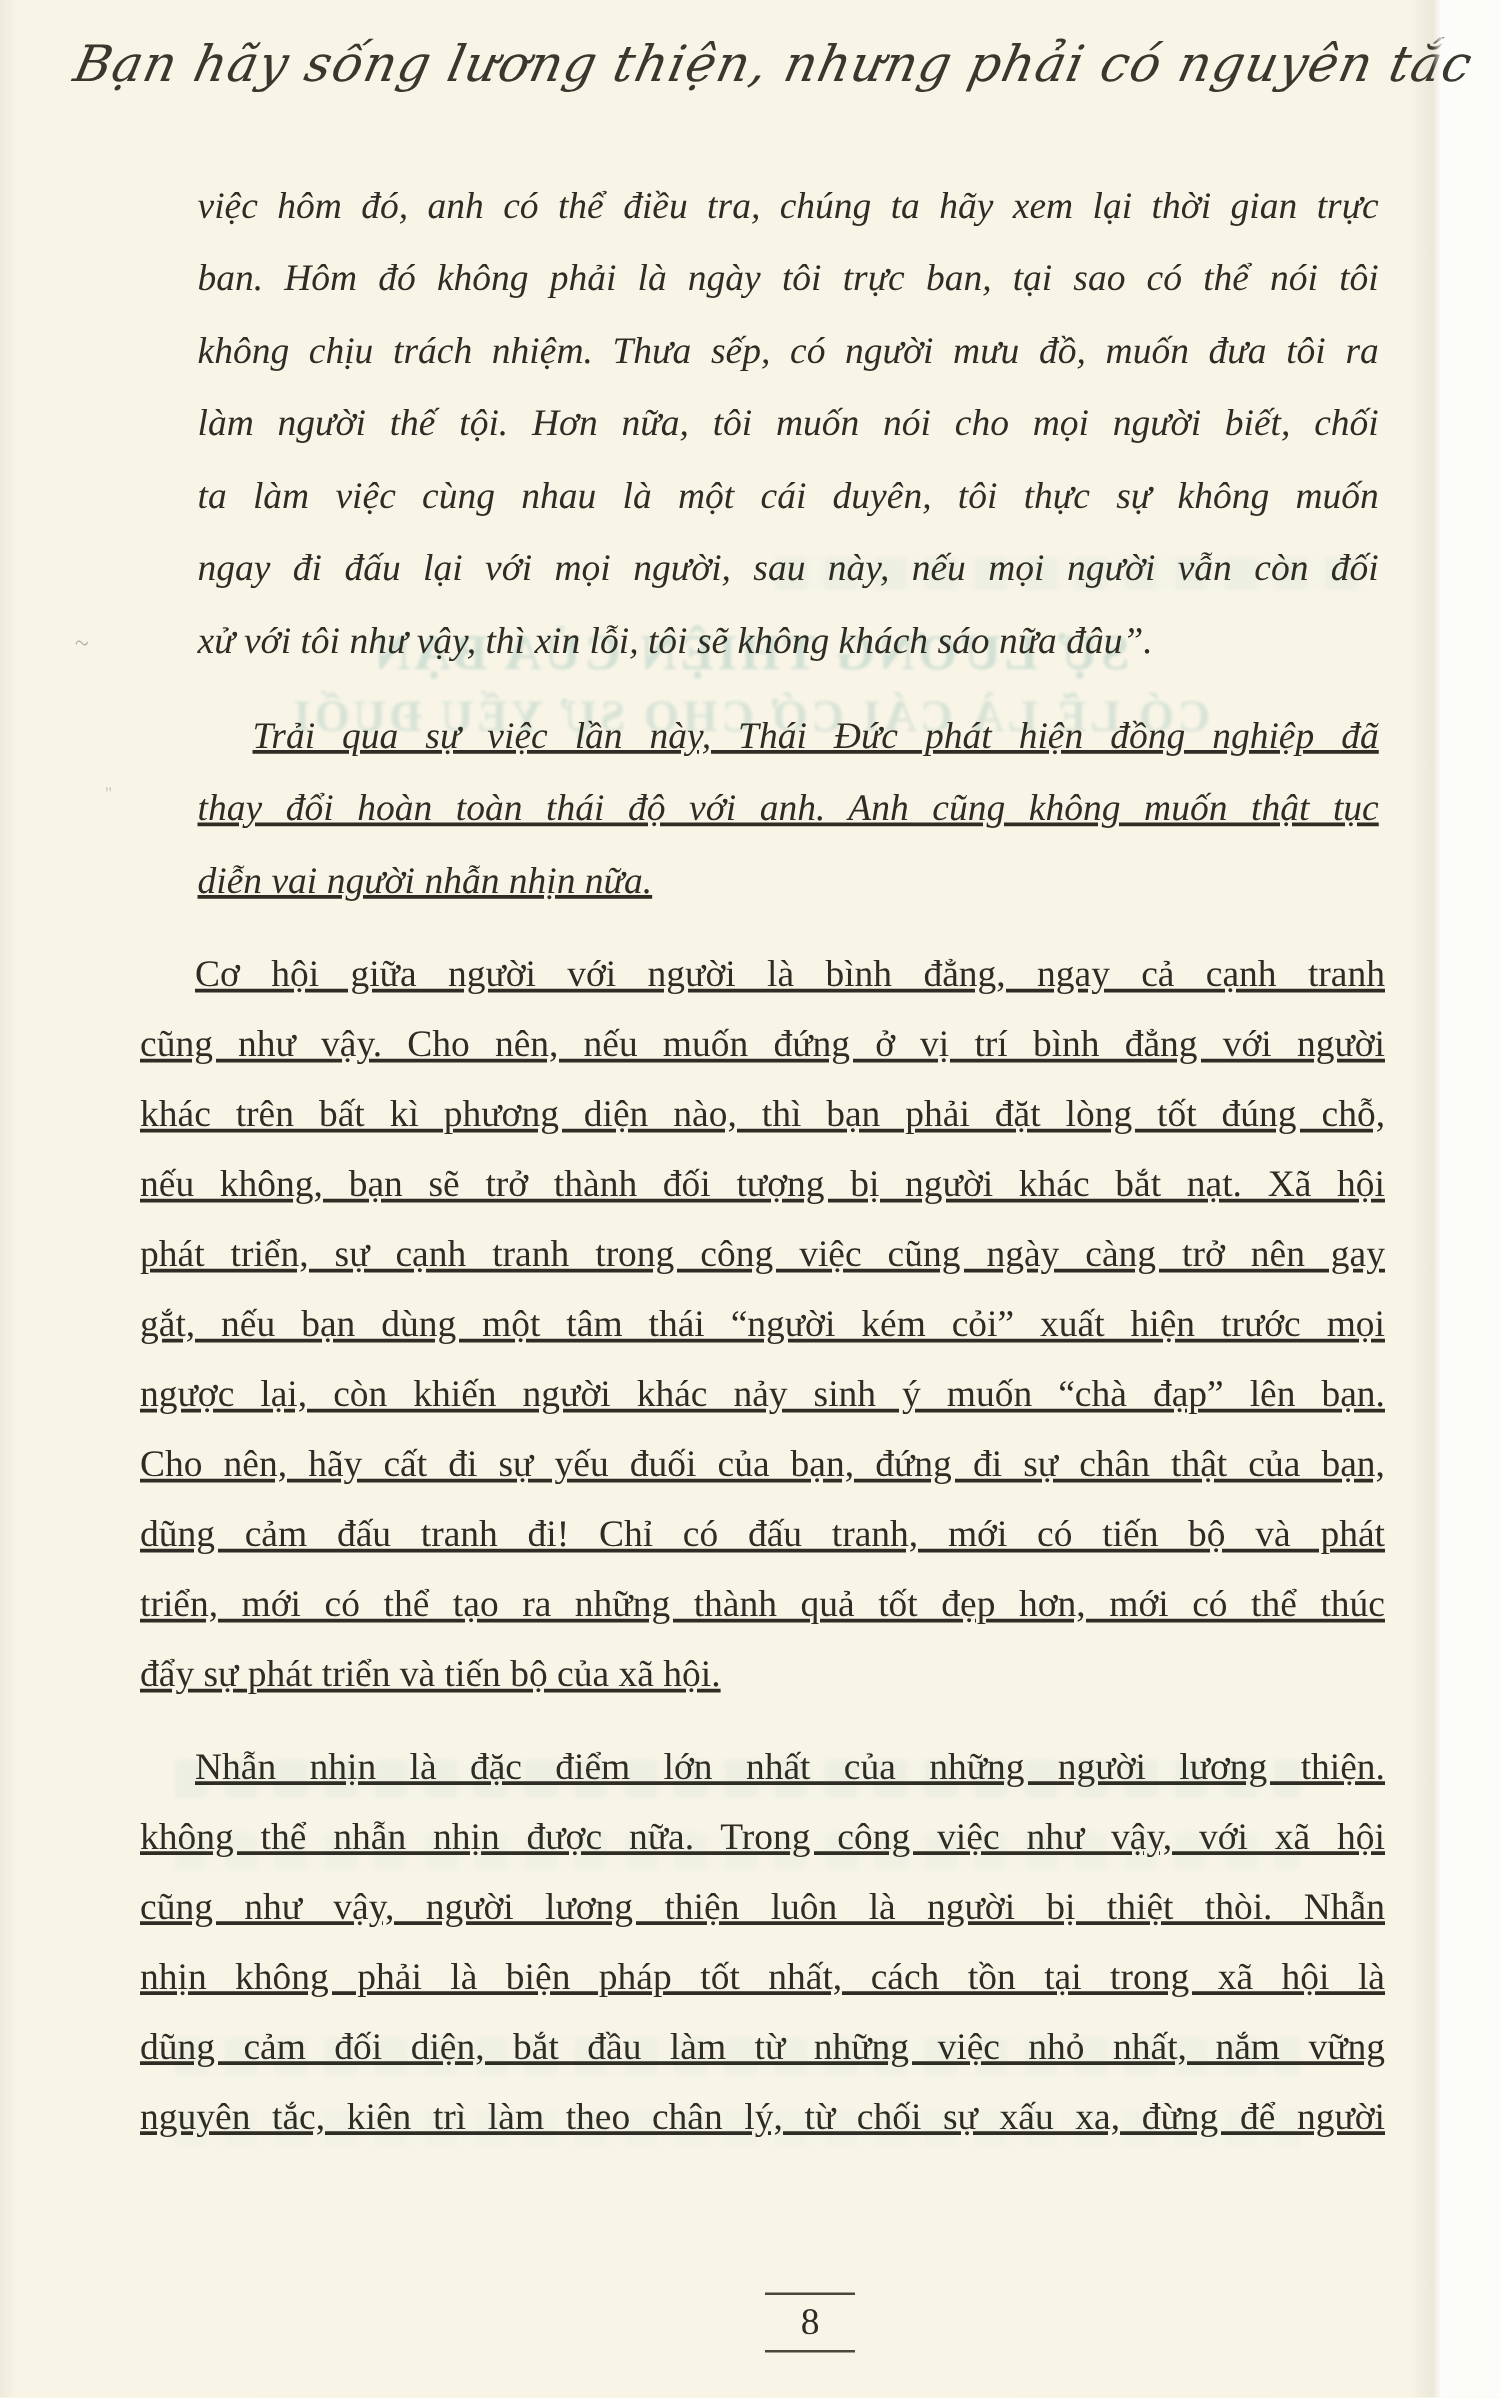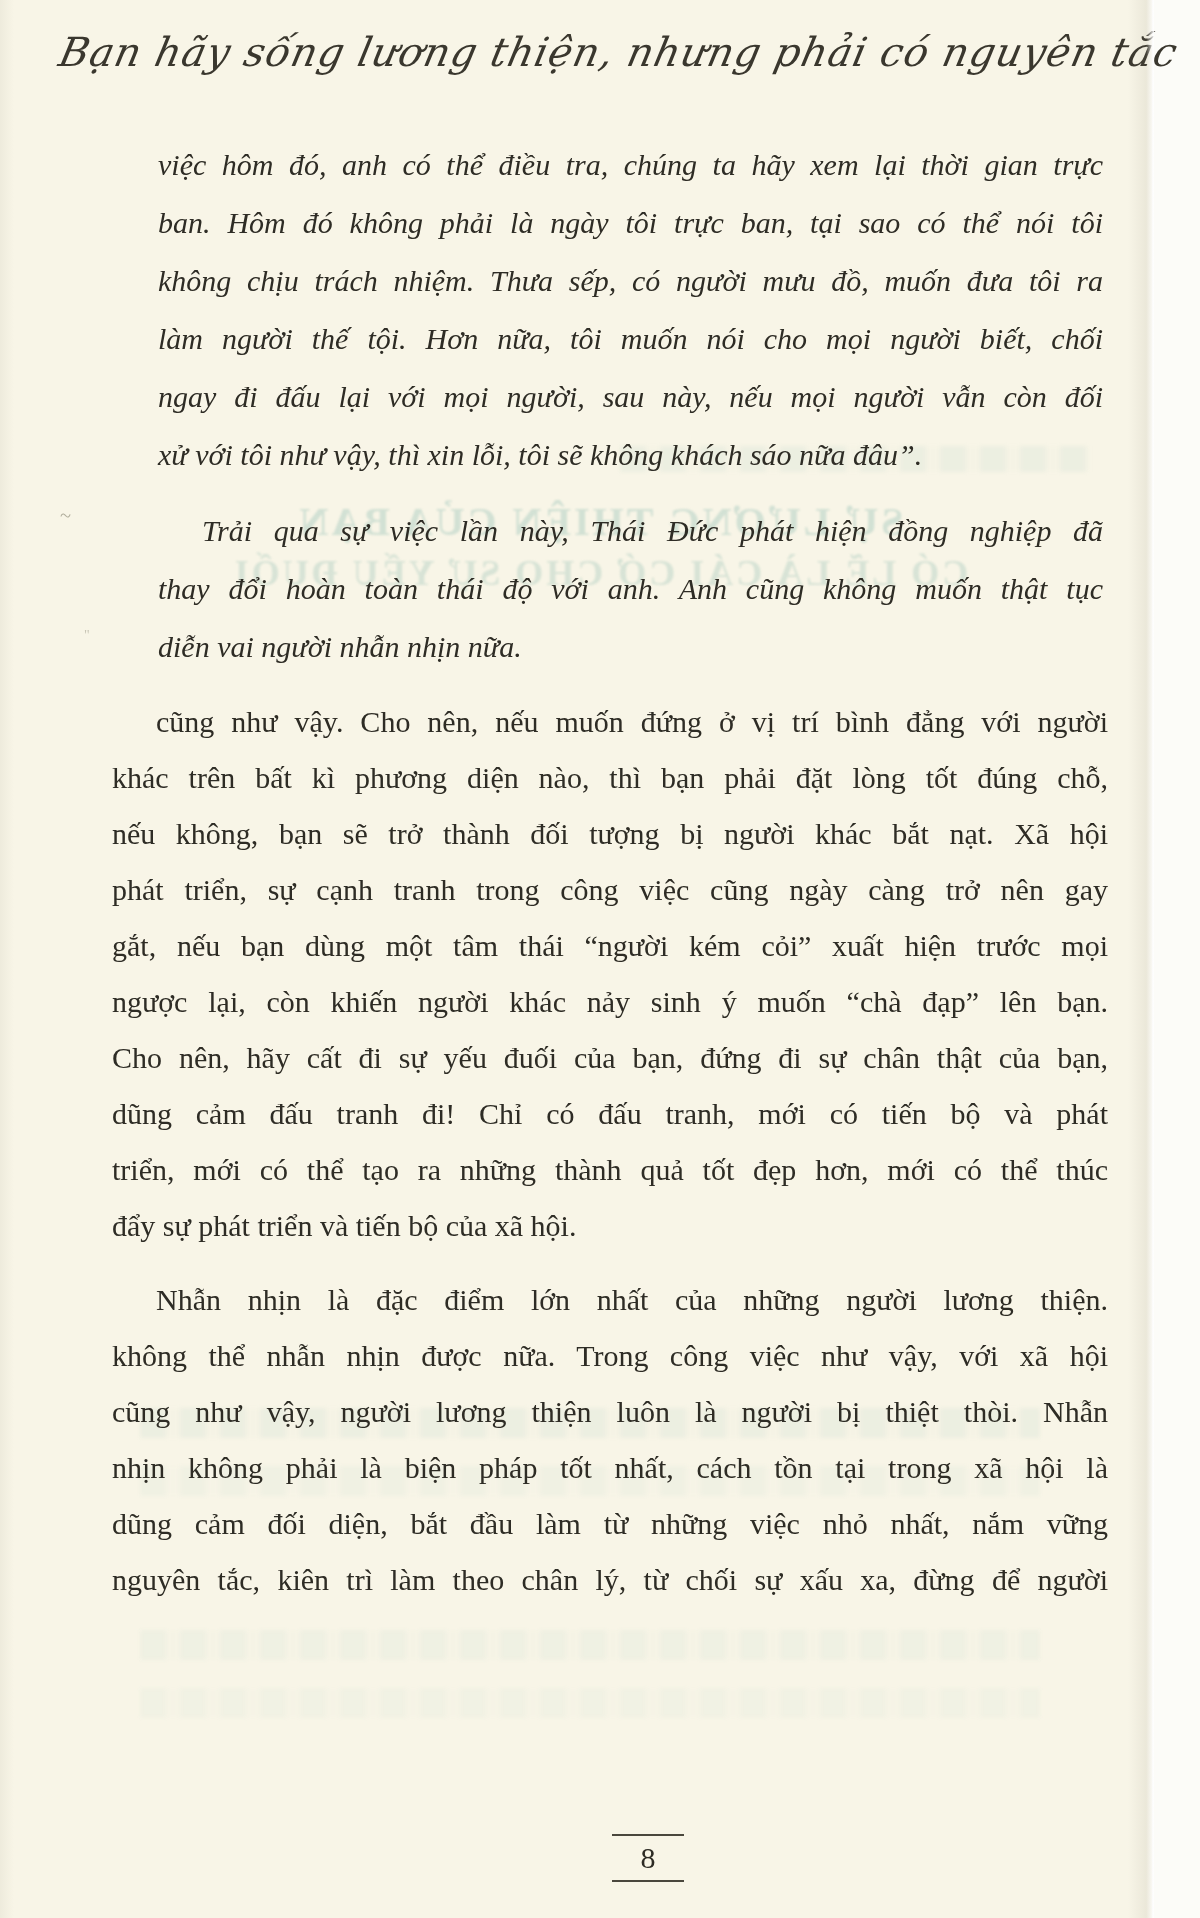--- a/index.html
+++ b/index.html
@@ -56,21 +56,21 @@
   .gs-4{top:1630px;opacity:.8;}
   .gs-5{top:1688px;opacity:.6;}
 
   
   .text-block{
     position:absolute;left:112px;top:136px;width:996px;
     color:#2e2c25;
     font-size:30px;
   }
   .para{margin:0;}
-  .para + .para{margin-top:18px;}
+  .para + .para{margin-top:18px;text-decoration:underline;}
   .line{
     text-align:justify;
     -moz-text-align-last:justify;
     text-align-last:justify;
     height:56px;line-height:56px;
     white-space:nowrap;
     overflow:visible;
   }
   .line.last{text-align-last:left;-moz-text-align-last:left;white-space:normal;}
   .justify-last .line.last{text-align-last:justify;-moz-text-align-last:justify;}
@@ -105,29 +105,31 @@
   <div class="ghost-stripe gs-3"></div>
   <div class="ghost-stripe gs-4"></div>
   <div class="ghost-stripe gs-5"></div>
 
   <div class="text-block">
       <div class="para quote-italic">
         <div class="line">việc hôm đó, anh có thể điều tra, chúng ta hãy xem lại thời gian trực</div>
         <div class="line">ban. Hôm đó không phải là ngày tôi trực ban, tại sao có thể nói tôi</div>
         <div class="line">không chịu trách nhiệm. Thưa sếp, có người mưu đồ, muốn đưa tôi ra</div>
         <div class="line">làm người thế tội. Hơn nữa, tôi muốn nói cho mọi người biết, chối</div>
+        <div class="line">ta làm việc cùng nhau là một cái duyên, tôi thực sự không muốn</div>
         <div class="line">ngay đi đấu lại với mọi người, sau này, nếu mọi người vẫn còn đối</div>
         <div class="line last">xử với tôi như vậy, thì xin lỗi, tôi sẽ không khách sáo nữa đâu”.</div>
       </div>
       <div class="para quote-italic indent-first">
         <div class="line">Trải qua sự việc lần này, Thái Đức phát hiện đồng nghiệp đã</div>
         <div class="line">thay đổi hoàn toàn thái độ với anh. Anh cũng không muốn thật tục</div>
         <div class="line last">diễn vai người nhẫn nhịn nữa.</div>
       </div>
       <div class="para body indent-first">
+        <div class="line">Cơ hội giữa người với người là bình đẳng, ngay cả cạnh tranh</div>
         <div class="line">cũng như vậy. Cho nên, nếu muốn đứng ở vị trí bình đẳng với người</div>
         <div class="line">khác trên bất kì phương diện nào, thì bạn phải đặt lòng tốt đúng chỗ,</div>
         <div class="line">nếu không, bạn sẽ trở thành đối tượng bị người khác bắt nạt. Xã hội</div>
         <div class="line">phát triển, sự cạnh tranh trong công việc cũng ngày càng trở nên gay</div>
         <div class="line">gắt, nếu bạn dùng một tâm thái “người kém cỏi” xuất hiện trước mọi</div>
         <div class="line">ngược lại, còn khiến người khác nảy sinh ý muốn “chà đạp” lên bạn.</div>
         <div class="line">Cho nên, hãy cất đi sự yếu đuối của bạn, đứng đi sự chân thật của bạn,</div>
         <div class="line">dũng cảm đấu tranh đi! Chỉ có đấu tranh, mới có tiến bộ và phát</div>
         <div class="line">triển, mới có thể tạo ra những thành quả tốt đẹp hơn, mới có thể thúc</div>
         <div class="line last">đẩy sự phát triển và tiến bộ của xã hội.</div>

